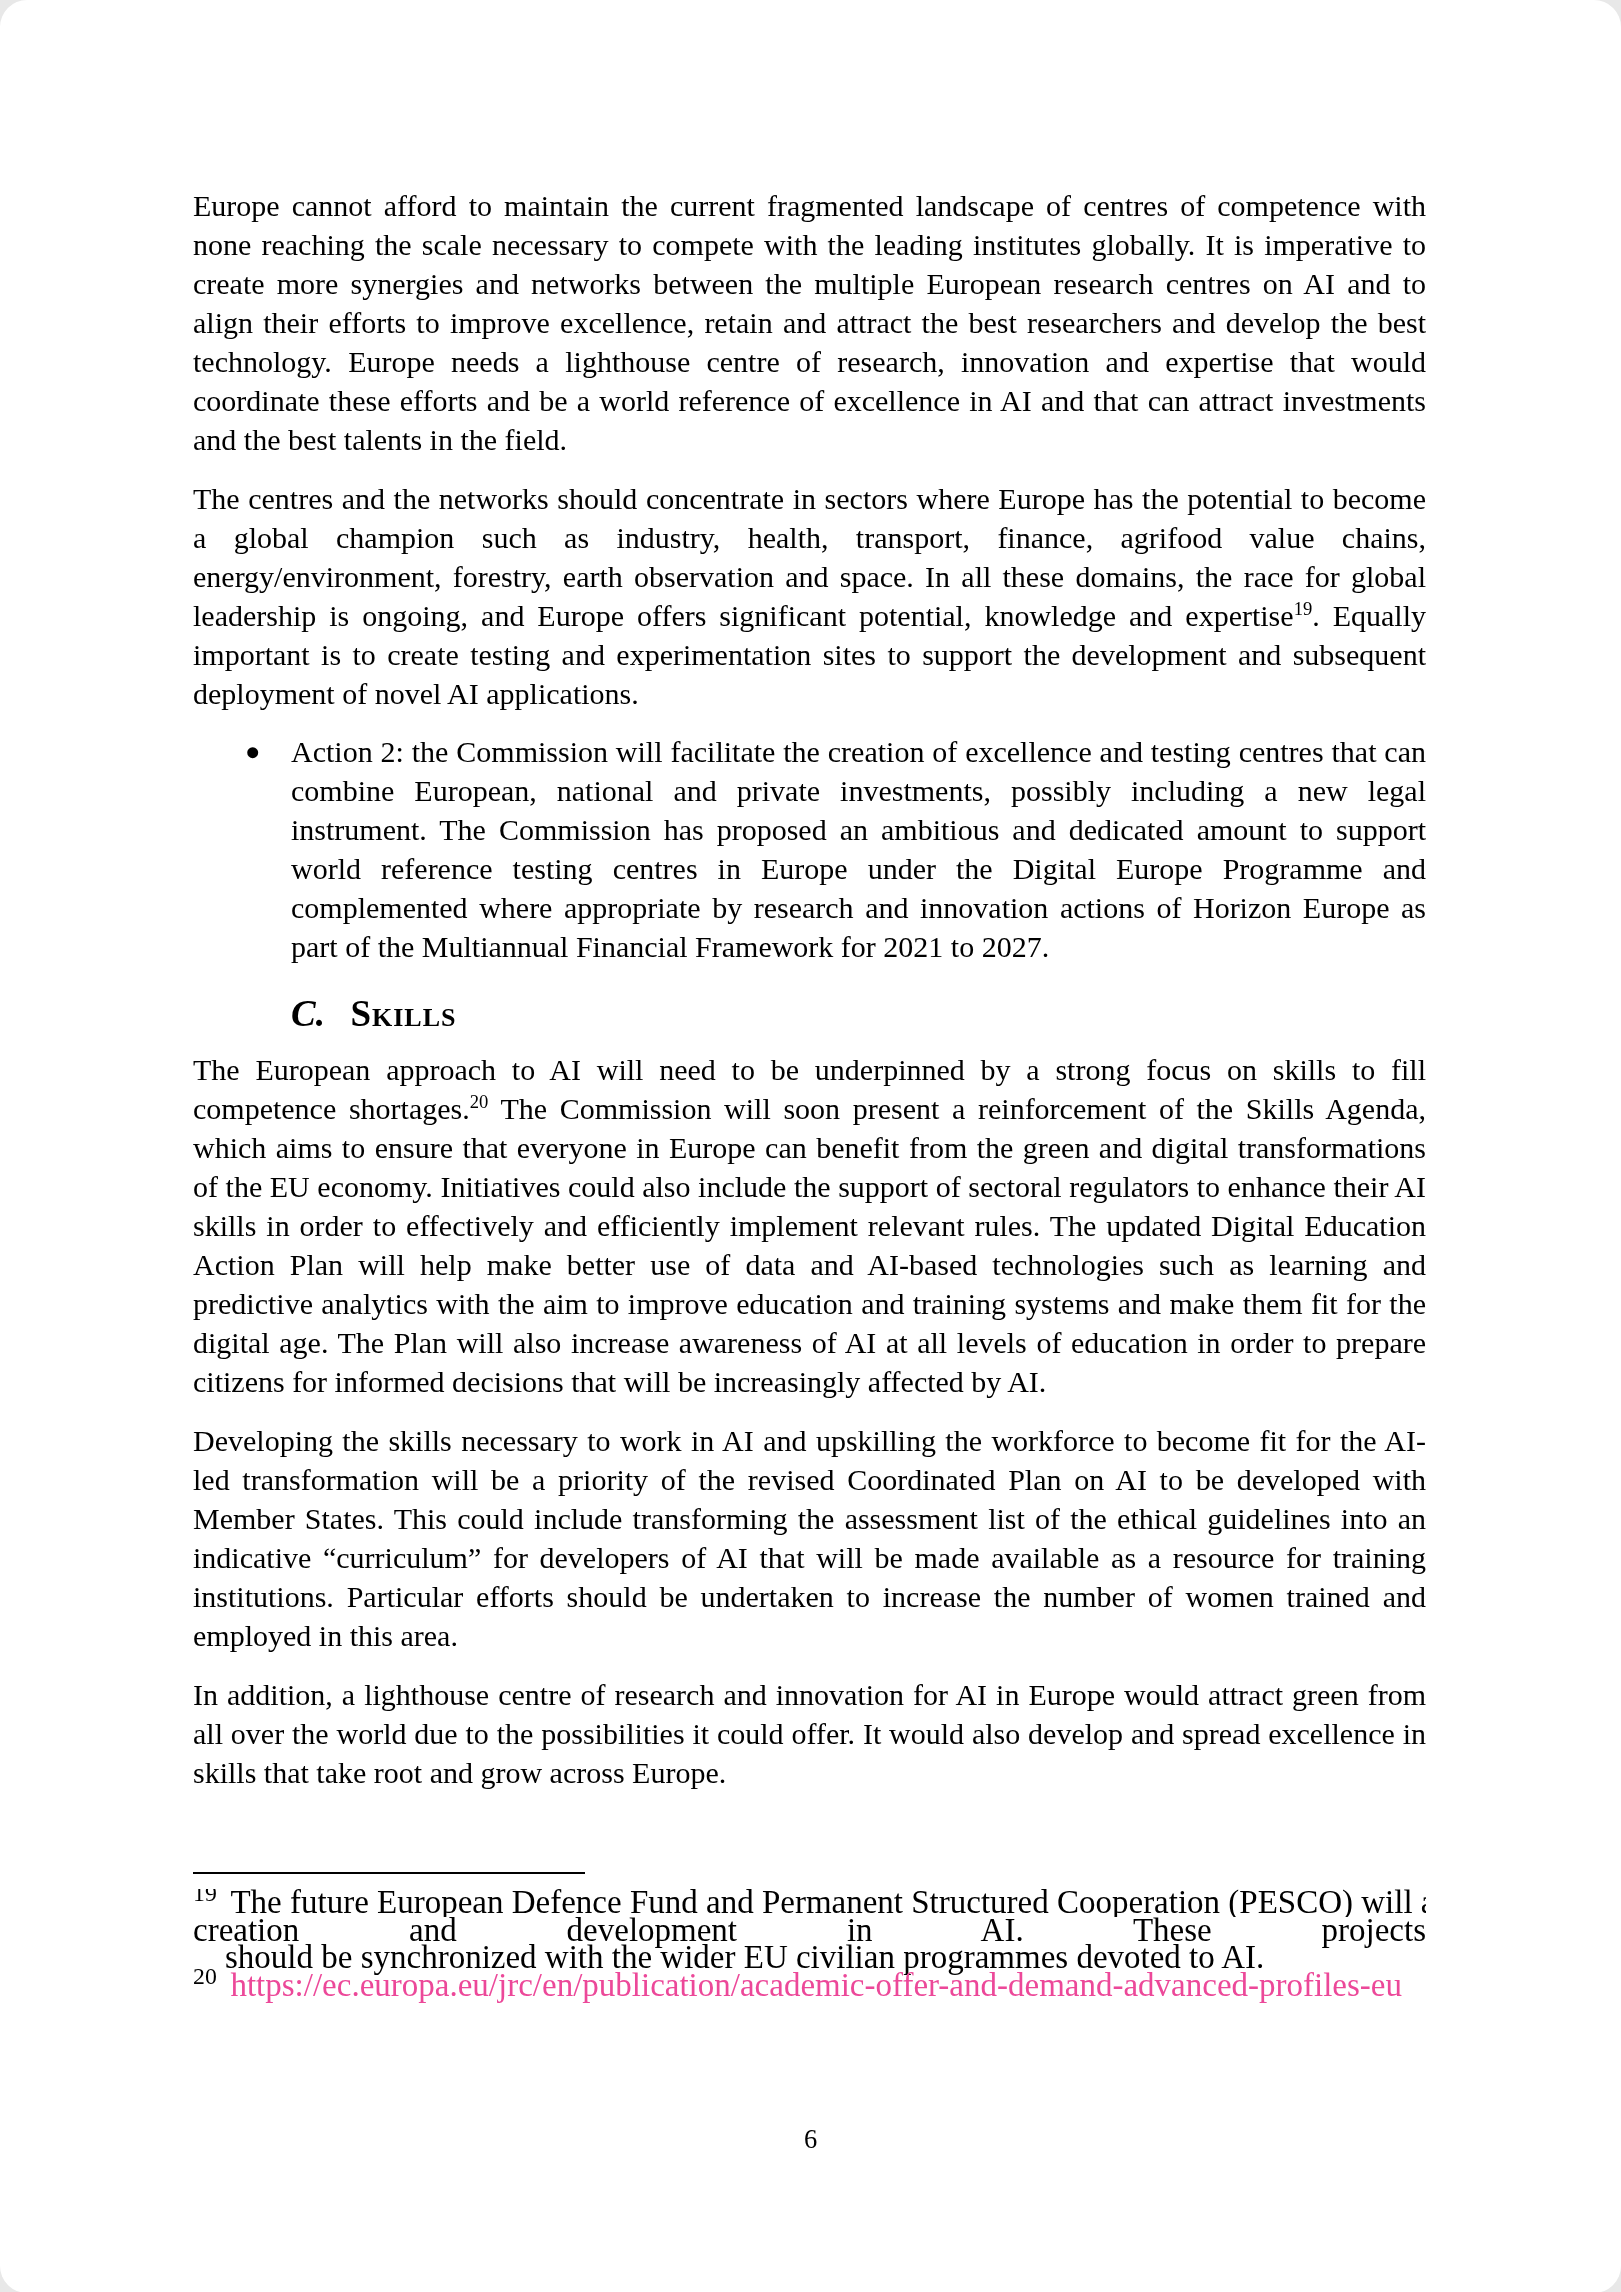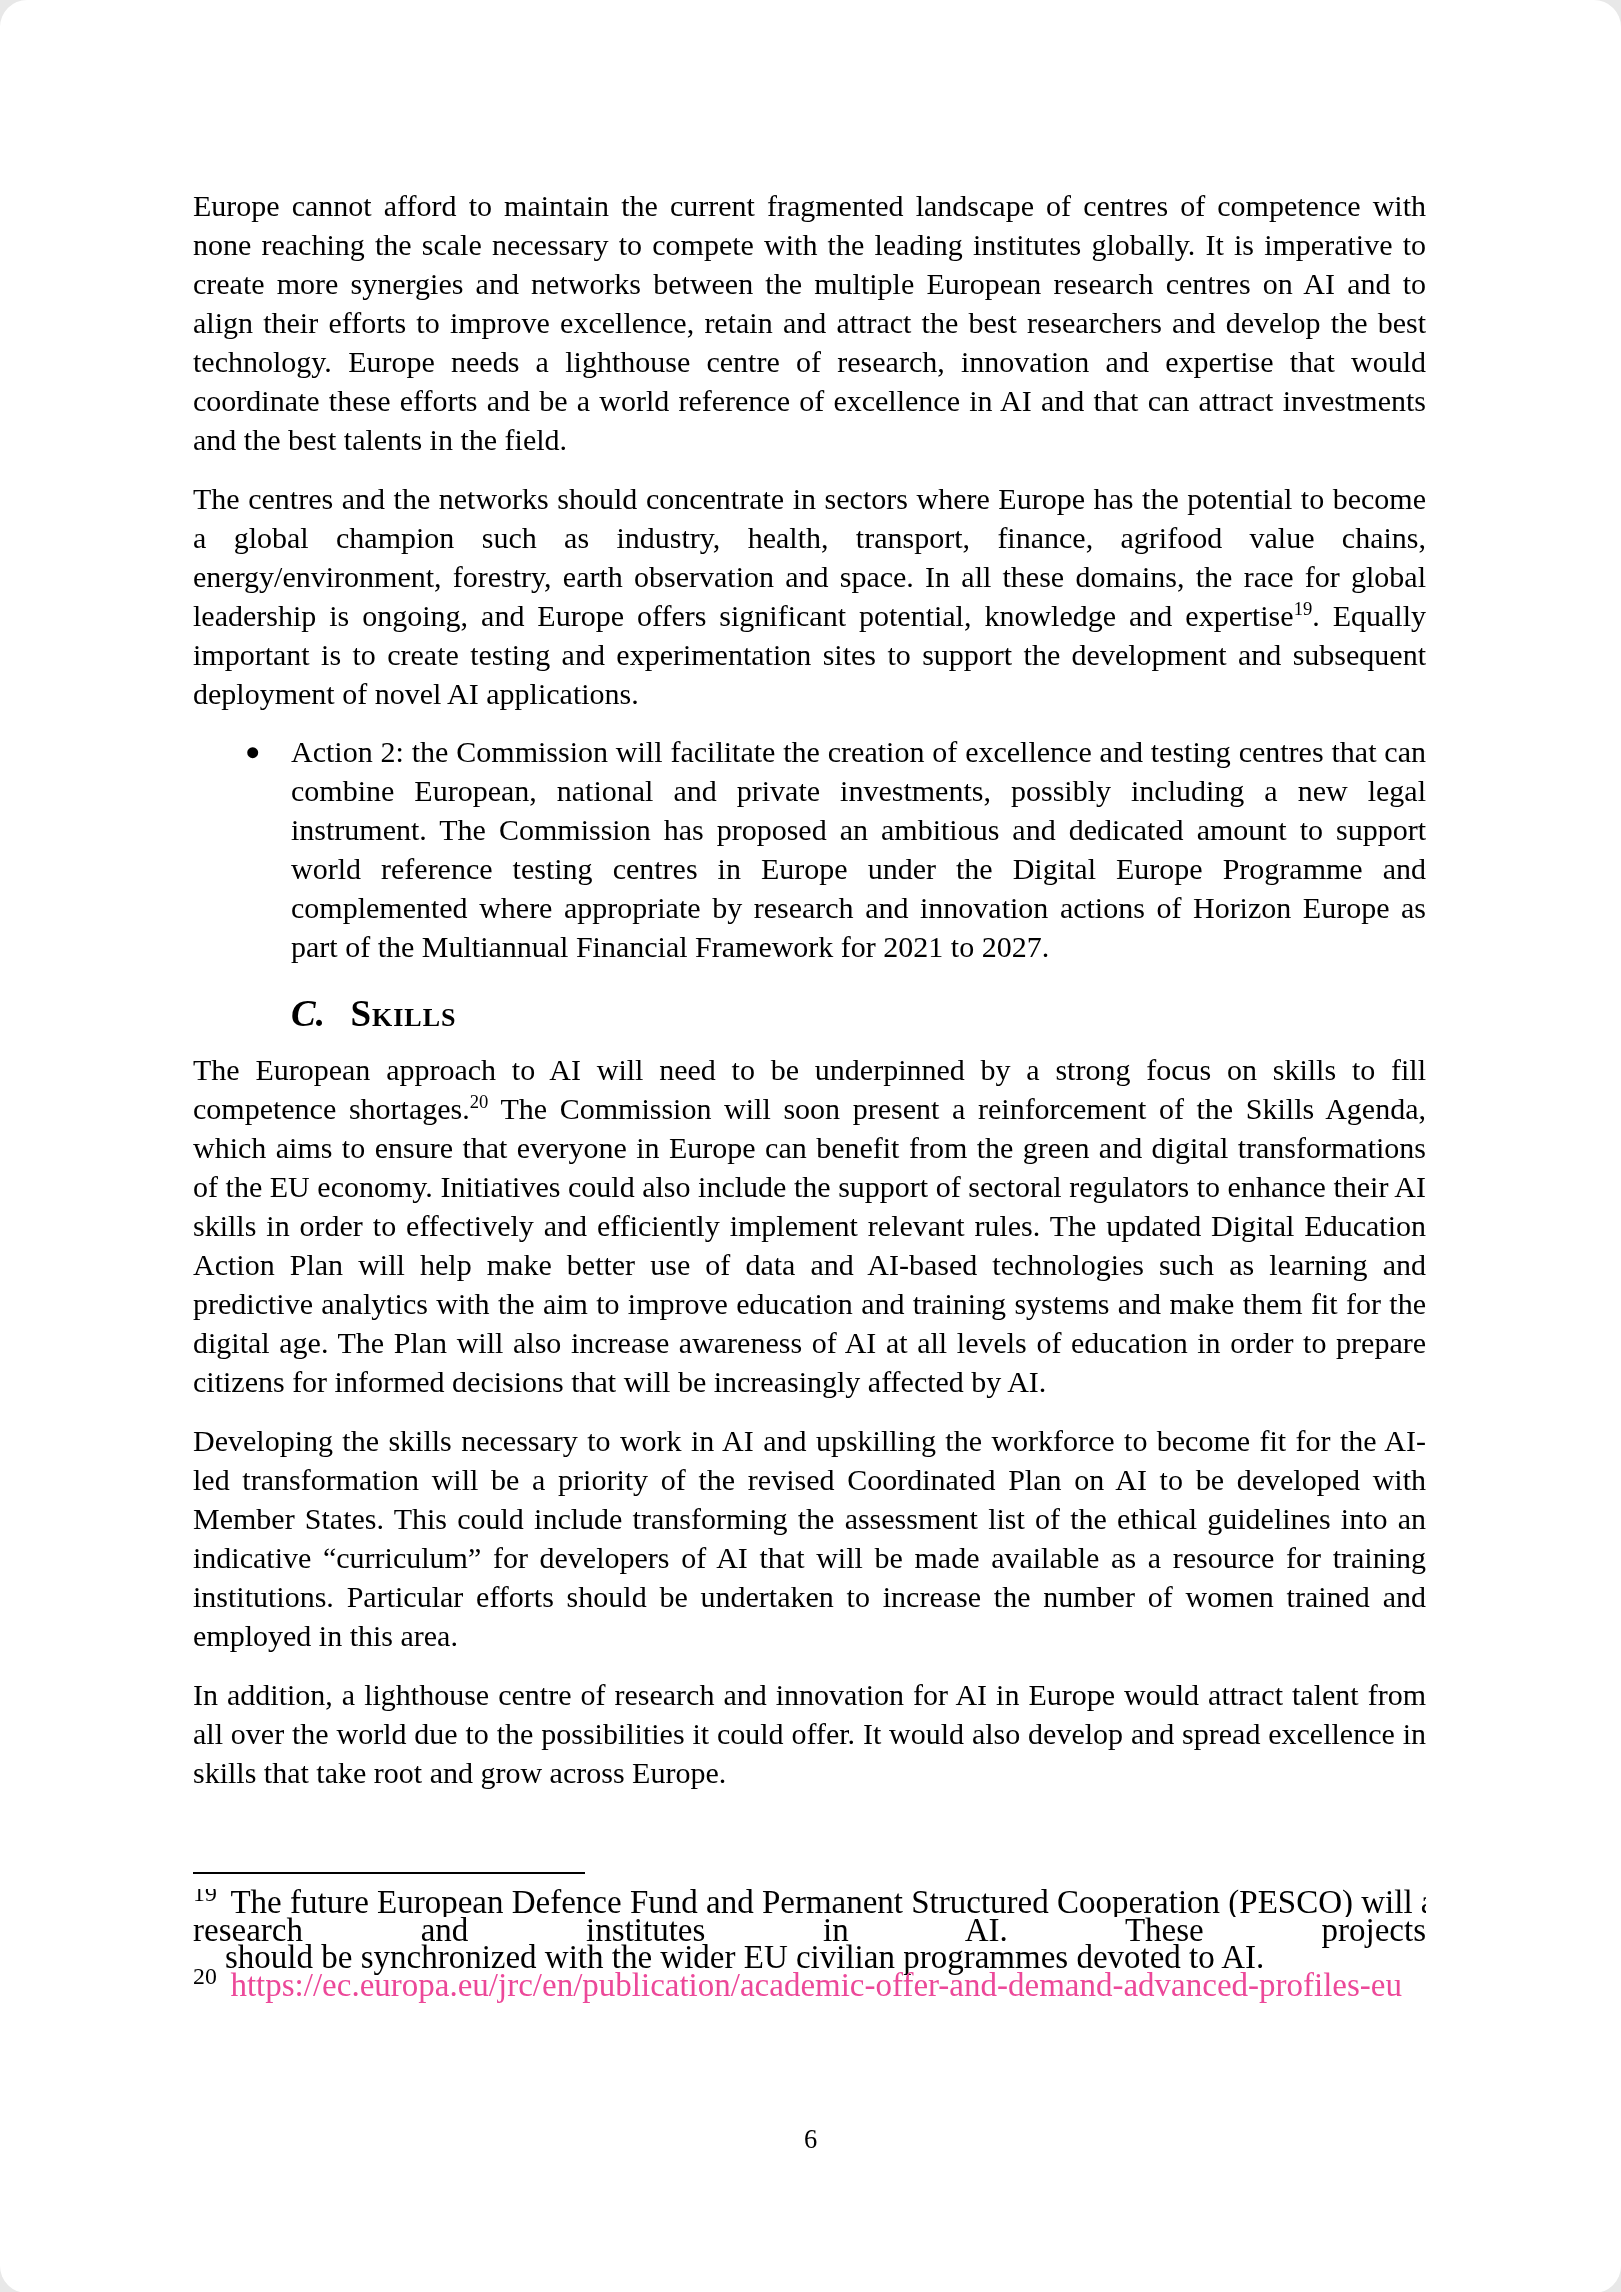--- a/index.html
+++ b/index.html
@@ -122,31 +122,31 @@
     </div>
 
     <h3 class="section-heading">
       <span class="heading-number">C.</span><span class="heading-label">Skills</span>
     </h3>
 
     <p class="body-par"><span>The European approach to AI will need to be underpinned by a strong focus on skills to fill competence shortages.</span><sup class="fn-ref">20</sup><span> The Commission will soon present a reinforcement of the Skills Agenda, which aims to ensure that everyone in Europe can benefit from the green and digital transformations of the EU economy. Initiatives could also include the support of sectoral regulators to enhance their AI skills in order to effectively and efficiently implement relevant rules. The updated Digital Education Action Plan will help make better use of data and AI-based technologies such as learning and predictive analytics with the aim to improve education and training systems and make them fit for the digital age. The Plan will also increase awareness of AI at all levels of education in order to prepare citizens for informed decisions that will be increasingly affected by AI.</span></p>
 
     <p class="body-par">Developing the skills necessary to work in AI and upskilling the workforce to become fit for the AI-led transformation will be a priority of the revised Coordinated Plan on AI to be developed with Member States. This could include transforming the assessment list of the ethical guidelines into an indicative “curriculum” for developers of AI that will be made available as a resource for training institutions. Particular efforts should be undertaken to increase the number of women trained and employed in this area.</p>
 
-    <p class="body-par">In addition, a lighthouse centre of research and innovation for AI in Europe would attract talent from all over the world due to the possibilities it could offer. It would also develop and spread excellence in skills that take root and grow across Europe.</p>
+    <p class="body-par">In addition, a lighthouse centre of research and innovation for AI in Europe would attract green from all over the world due to the possibilities it could offer. It would also develop and spread excellence in skills that take root and grow across Europe.</p>
 
   </main>
 
   <footer class="footnotes">
 
     <div class="fn-rule"></div>
 
     <div class="footnote">
       <div class="fn-line fn-line-nowrap"><sup class="fn-num">19</sup><span>The future European Defence Fund and Permanent Structured Cooperation (PESCO) will also provide opportunities for</span></div>
-      <div class="fn-line fn-line-spread">research and institutes in AI. These projects</div>
+      <div class="fn-line fn-line-spread">creation and development in AI. These projects</div>
       <div class="fn-line fn-line-indent">should be synchronized with the wider EU civilian programmes devoted to AI.</div>
     </div>
 
     <div class="footnote">
       <div class="fn-line"><sup class="fn-num">20</sup><span class="fn-url">https://ec.europa.eu/jrc/en/publication/academic-offer-and-demand-advanced-profiles-eu</span></div>
     </div>
 
   </footer>
 
   <div class="page-number">6</div>

